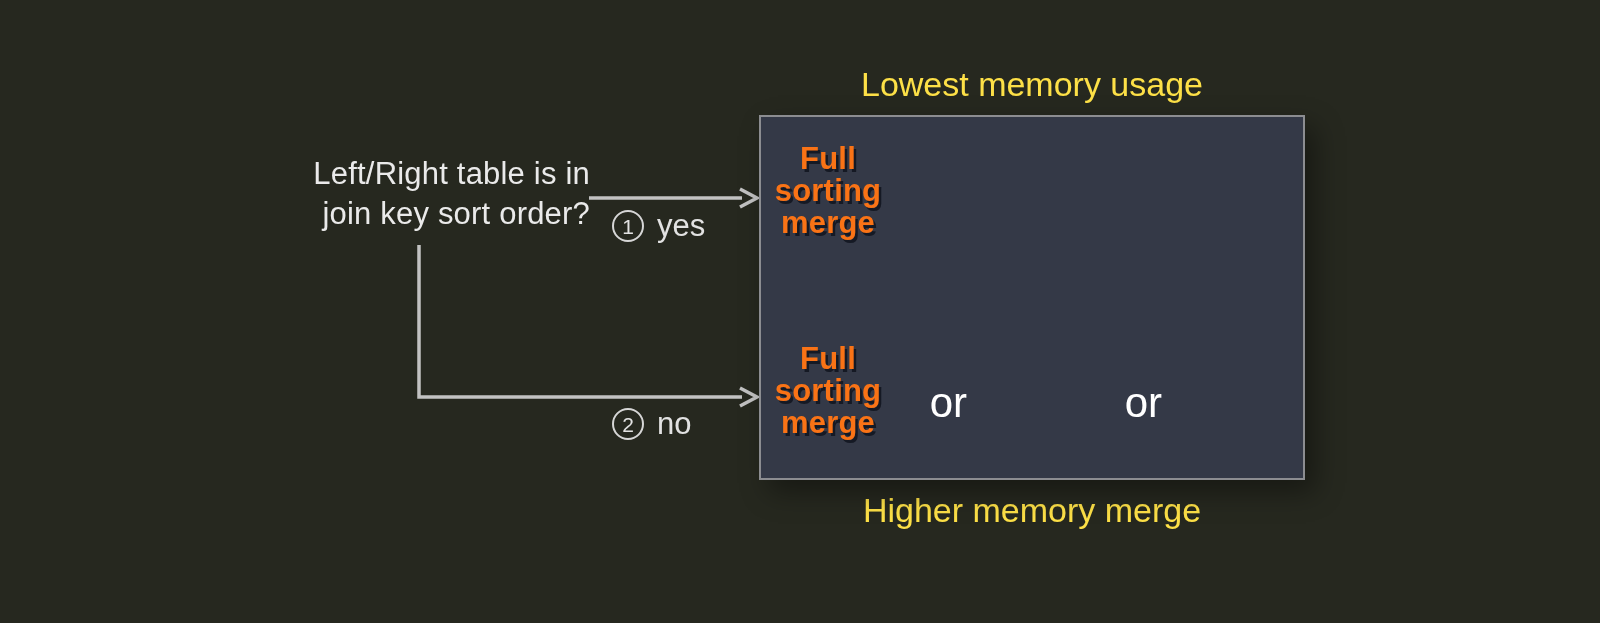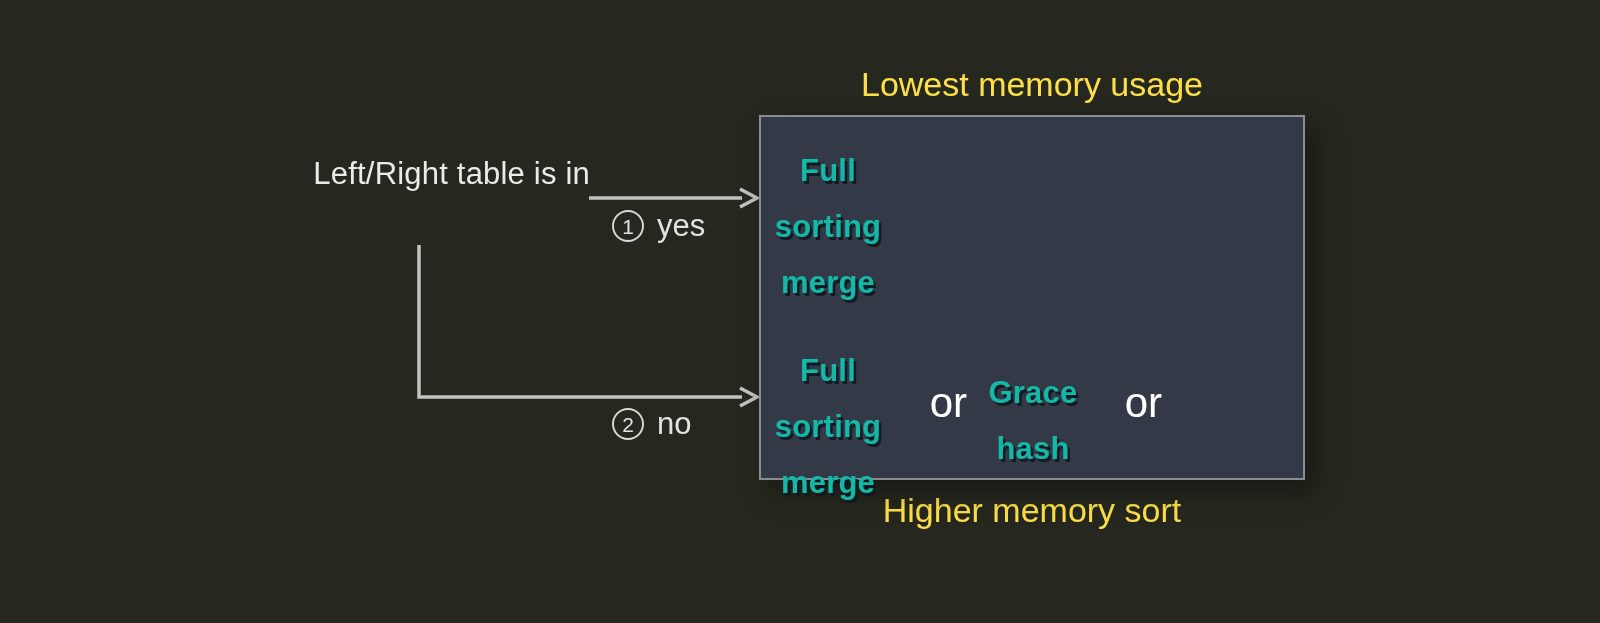--- a/index.html
+++ b/index.html
@@ -67,24 +67,24 @@
   .algo-box {
     left: 759px; top: 115px;
     width: 546px; height: 365px;
     box-sizing: border-box;
     background: #343947;
     border: 2px solid #8c8d91;
     box-shadow: 10px 12px 26px rgba(0,0,0,0.38);
   }
   .algo {
     position: absolute;
-    color: #14b8a6;
+    color: #f97316;
     font-weight: bold;
     font-size: 31px;
-    line-height: 56px;
+    line-height: 32px;
     text-align: center;
     text-shadow: 2.5px 2.5px 0 rgba(18, 22, 32, 0.9);
     letter-spacing: 0.2px;
   }
   .algo-fsm-top     { left: 6px;   top: 26px;  width: 122px; }
   .algo-fsm-bottom  { left: 6px;   top: 226px; width: 122px; }
   .algo-grace       { left: 207px; top: 248px; width: 130px; }
   .algo-partial     { left: 408px; top: 246px; width: 136px; }
   .or-sep {
     position: absolute;
@@ -107,36 +107,36 @@
     <g fill="none" stroke="#c2c2c2" stroke-width="3.5">
       <path d="M589 198 H742"></path>
       <path d="M740 189 L757 198 L740 207" stroke-linejoin="miter"></path>
       <path d="M419 245 V397 H742"></path>
       <path d="M740 388 L757 397 L740 406" stroke-linejoin="miter"></path>
     </g>
   </svg>
 
   <div class="question abs">
     <div>Left/Right table is in</div>
+    <div>join key sort order?</div>
   </div>
 
   <div class="branch-label branch-yes abs">
     <span class="circled-num">1</span>
     <span>yes</span>
   </div>
   <div class="branch-label branch-no abs">
     <span class="circled-num">2</span>
     <span>no</span>
   </div>
 
   <div class="memory-caption caption-top abs">Lowest memory usage</div>
-  <div class="memory-caption caption-bottom abs">Higher memory sort</div>
+  <div class="memory-caption caption-bottom abs">Higher memory merge</div>
 
   <div class="algo-box abs">
     <div class="algo algo-fsm-top">Full sorting merge</div>
 
     <div class="algo algo-fsm-bottom">Full sorting merge</div>
     <div class="or-sep or-1">or</div>
-    <div class="algo algo-grace">Grace hash</div>
     <div class="or-sep or-2">or</div>
   </div>
 
 </div>
 
 </body></html>

